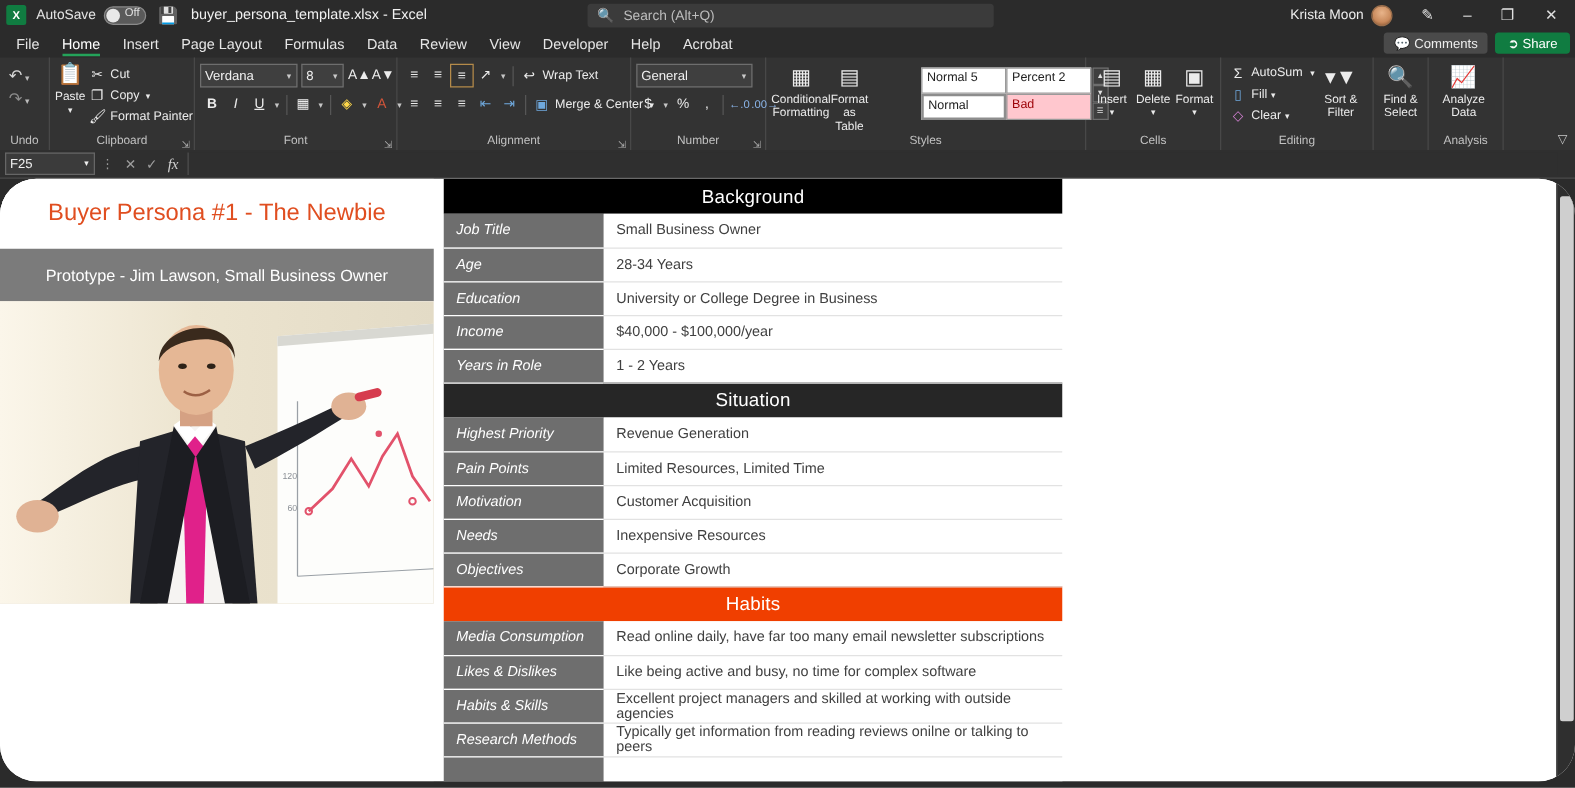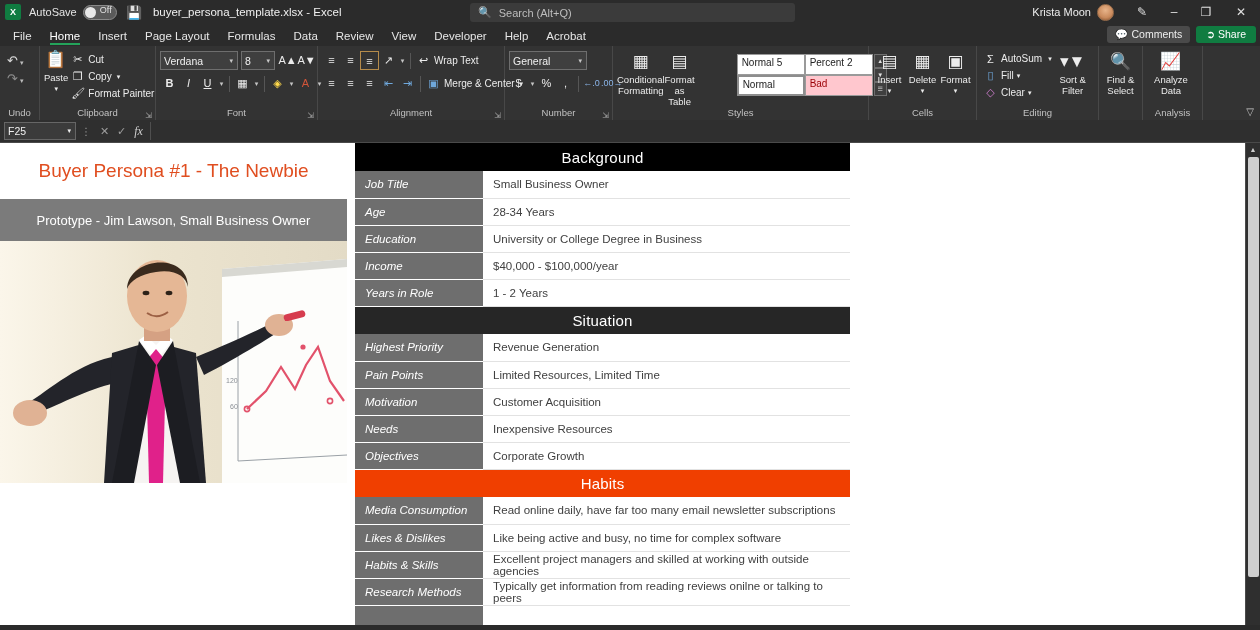--- a/index.html
+++ b/index.html
@@ -112,21 +112,21 @@
 
   
   .ctl {
     background: #3f3f3f; border: 1px solid #6e6e6e; height: 19px;
     font-size: 10.5px; color: #f0f0f0; display: flex; align-items: center;
     padding: 0 3px; position: relative;
   }
   .ctl .car { position: absolute; right: 4px; font-size: 7px; color: #c9c9c9; }
   .fontname { width: 78px; }
   .fontsize { width: 34px; margin-left: 3px; }
-  .numfmt { width: 78px; }
+  .numfmt { width: 93px; }
   .ficon {
     width: 19px; height: 19px; line-height: 19px; text-align: center;
     font-size: 11px; color: #ececec;
   }
   .tiny-car { font-size: 7px; color: #c5c5c5; width: 9px; text-align: center; }
   .sep-v { width: 1px; background: #565656; height: 16px; margin: 1px 3px; }
 
   
   .style-cell {
     width: 68px; height: 21px; font-size: 10px; padding: 2px 4px;
@@ -162,20 +162,21 @@
   .fb-ico.fx { font-style: italic; color: #d0d0d0; font-size: 12px; font-family: "Liberation Serif", serif;}
   .fb-input {
     flex: 1; height: 18px; background: #2f2f2f; border-left: 1px solid #4f4f4f;
     margin-left: 3px; margin-right: 14px;
   }
 
   
   .sheet {
     position: relative; height: 482px; background: #ffffff; overflow: hidden;
     display: flex;
+    border-radius: 29px;
   }
   .sheet-inner { display: flex; width: 1245px; }
 
   
   .persona-card { width: 347px; flex: 0 0 347px; background: #ffffff; }
   .persona-title {
     height: 56px; display: flex; align-items: center; justify-content: center;
     color: #E04E20; font-size: 19px; background: #fff;
   }
   .persona-sub {

